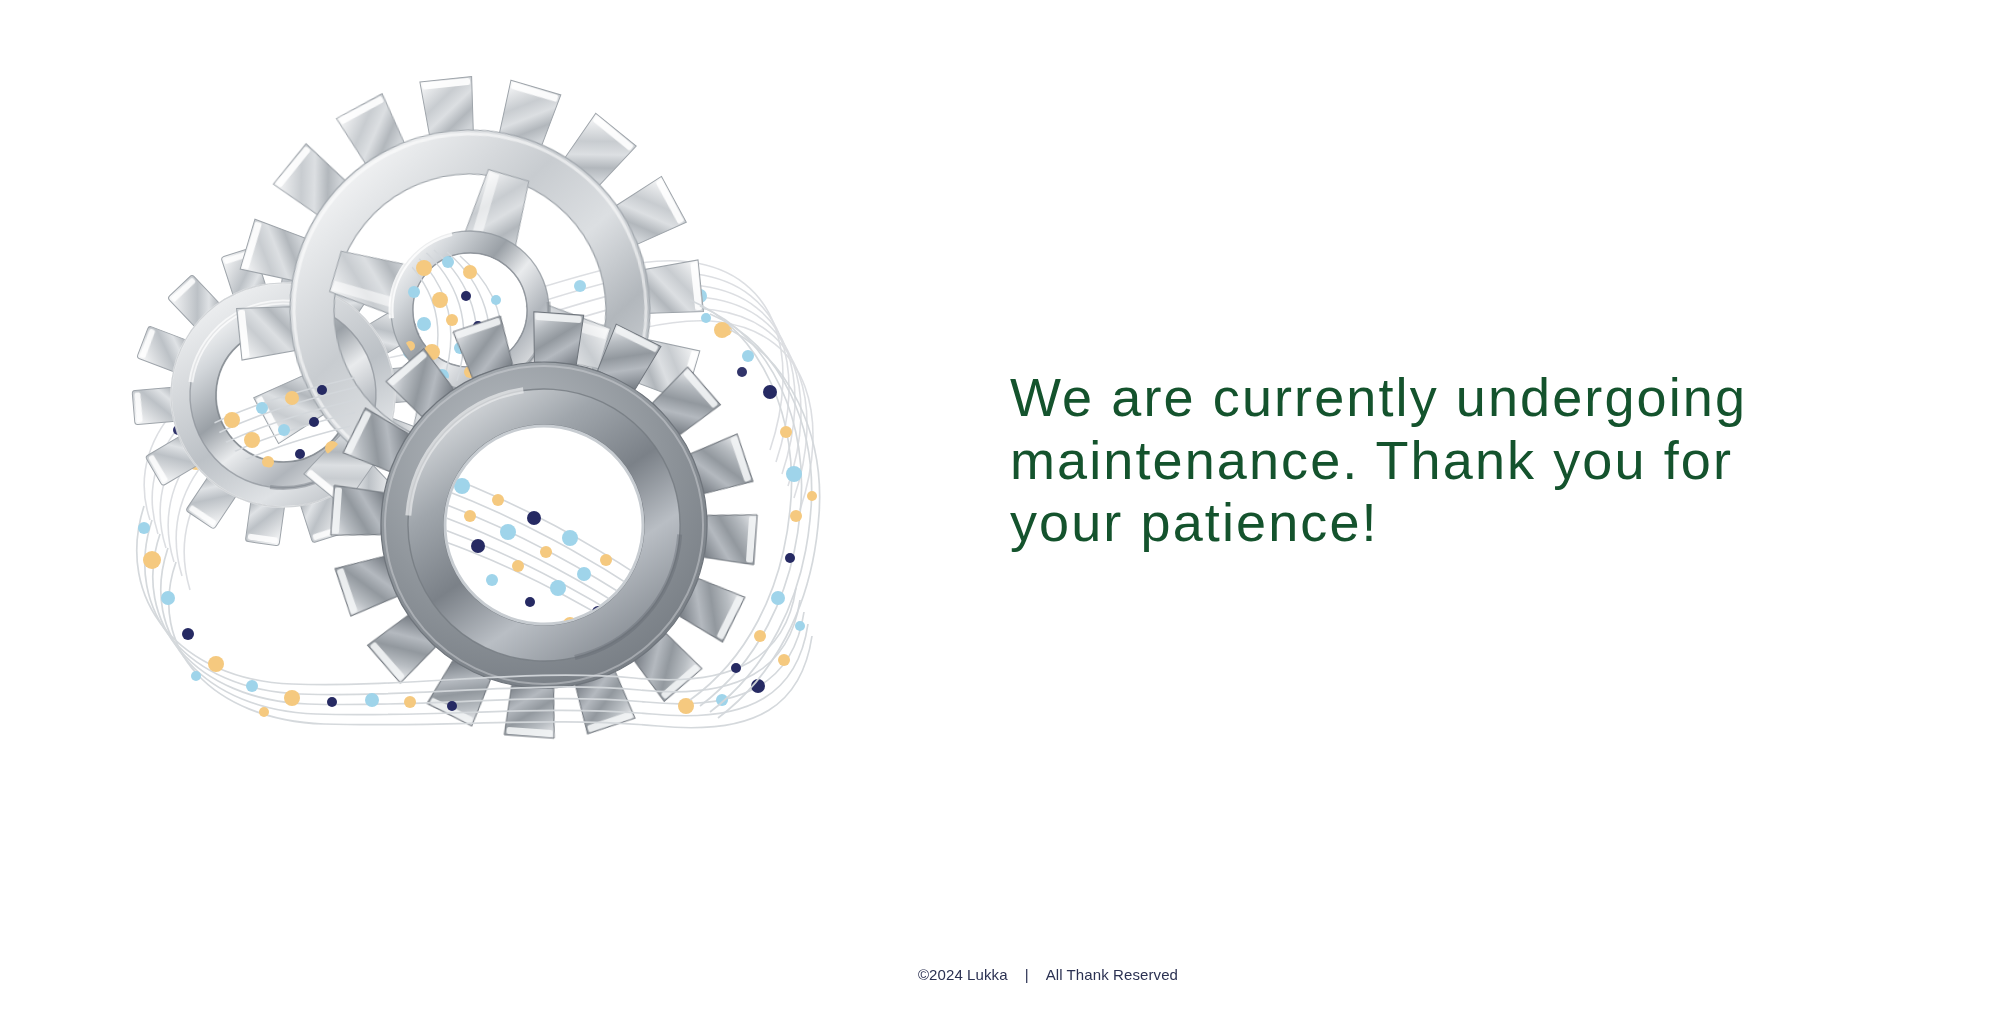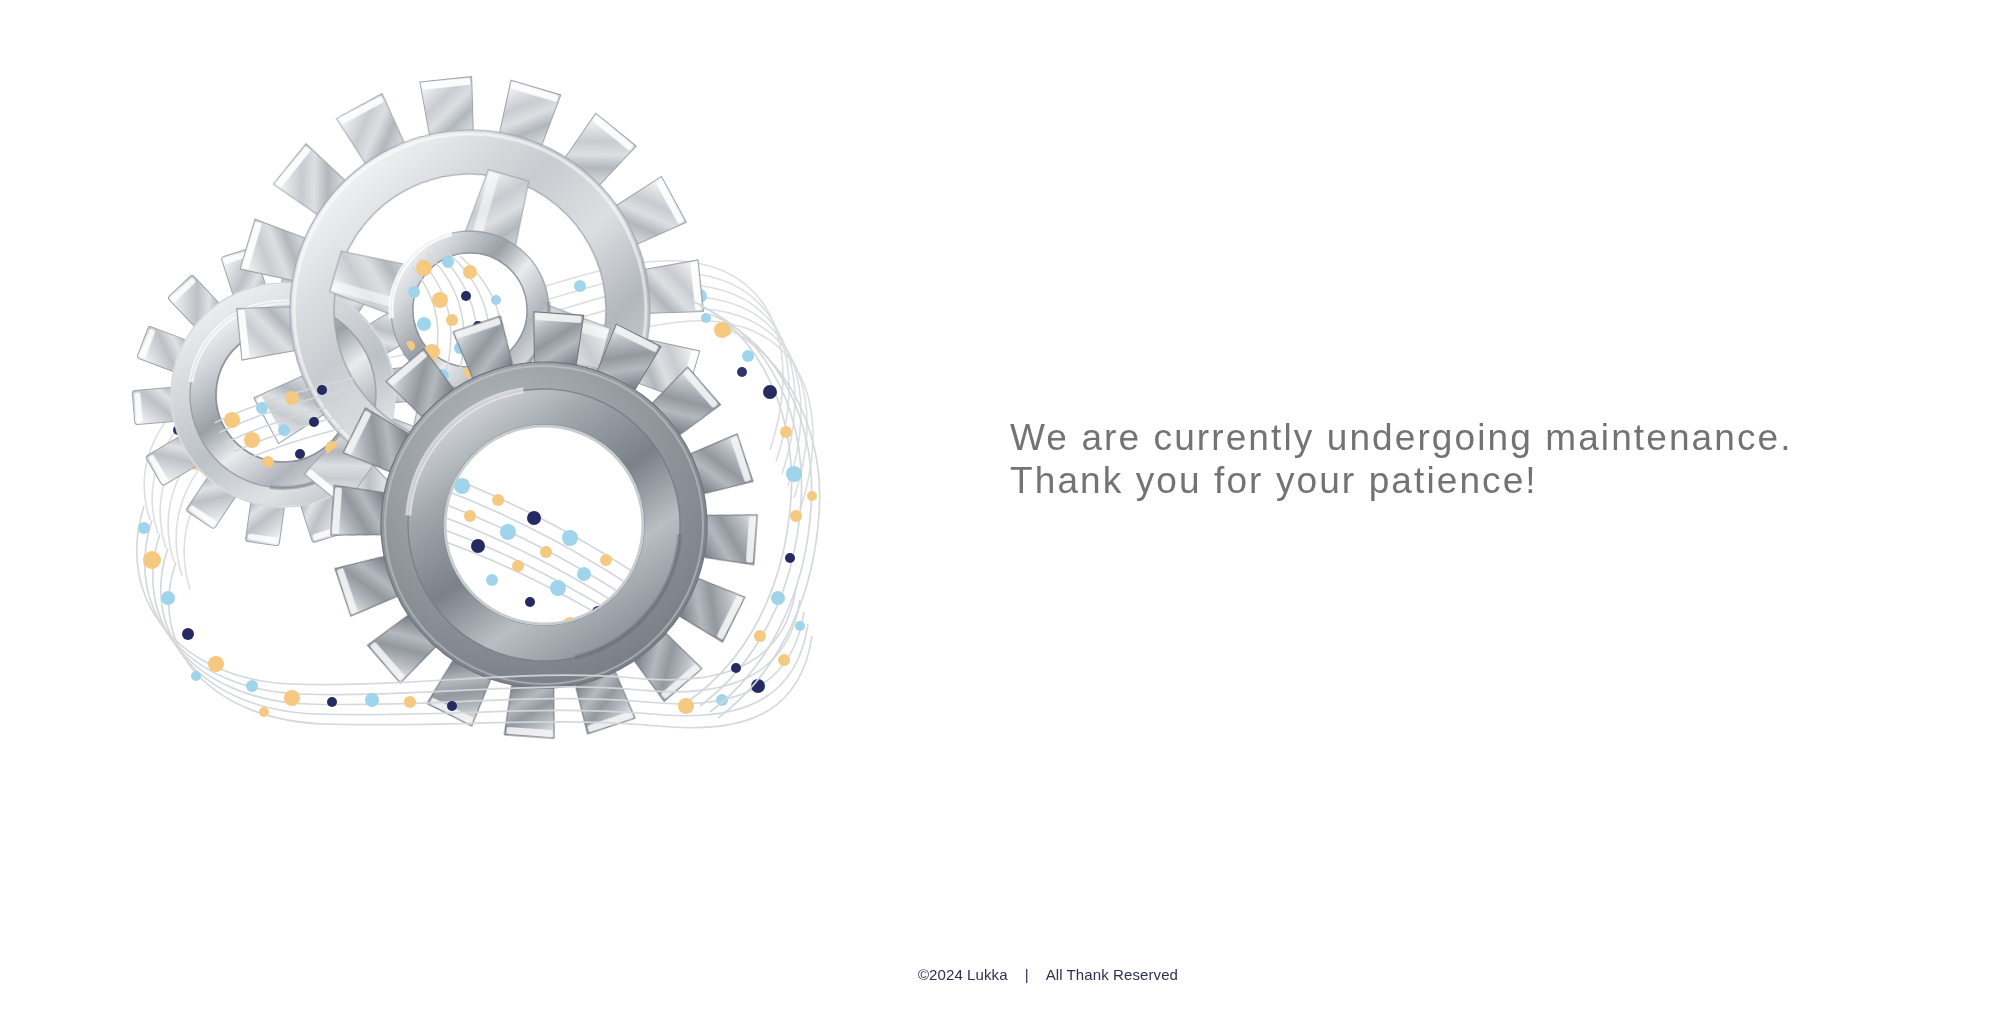--- a/index.html
+++ b/index.html
@@ -52,23 +52,23 @@
   }
 
   .message-wrap {
     flex: 1 1 auto;
     height: 920px;
     display: flex;
     align-items: center;
   }
 
   .message {
-    color: #737373;
+    color: #14532d;
     font-family: "Liberation Sans", sans-serif;
-    font-size: 37px;
+    font-size: 54px;
     font-weight: 400;
     line-height: 1.16;
     letter-spacing: 2.1px;
     white-space: pre-line;
     margin-left: 10px;
     max-width: 800px;
   }
 
   
   .footer {

